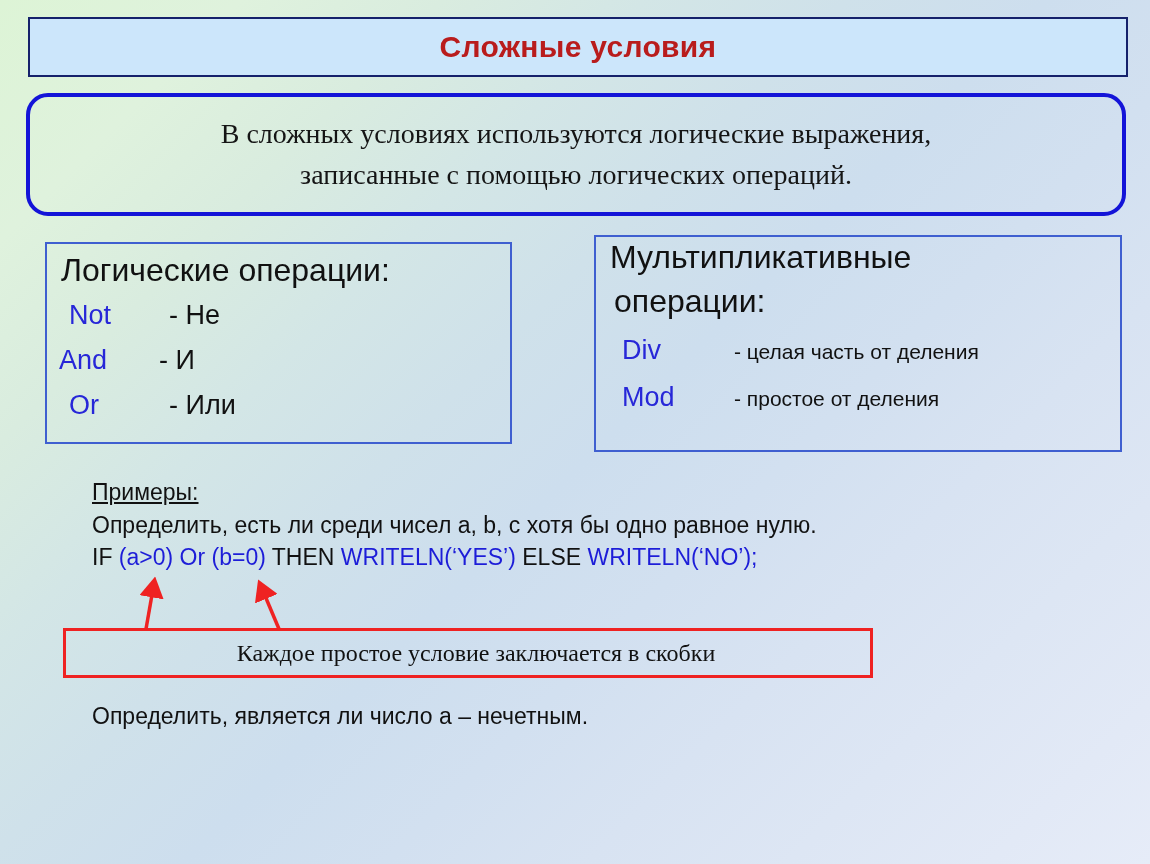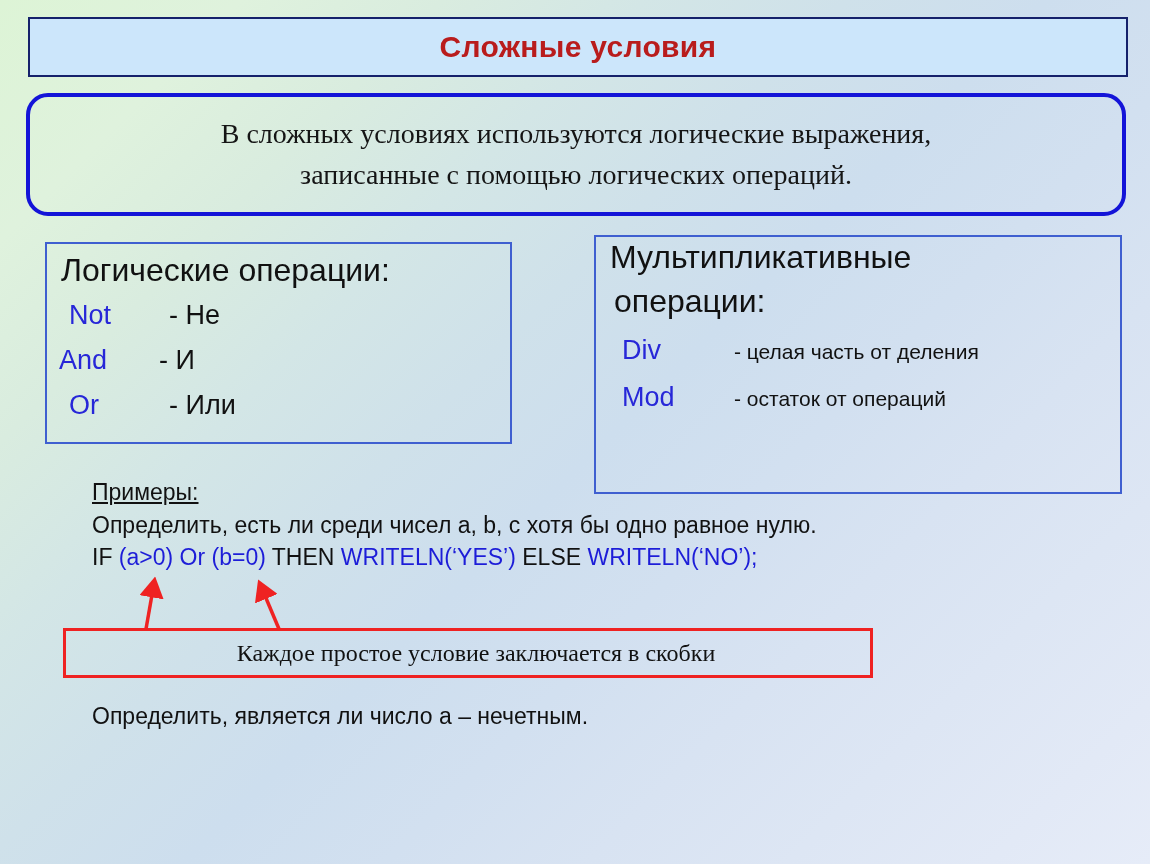--- a/index.html
+++ b/index.html
@@ -88,21 +88,21 @@
   #logic-box {
     left: 45px;
     top: 242px;
     width: 467px;
     height: 202px;
   }
   #mult-box {
     left: 594px;
     top: 235px;
     width: 528px;
-    height: 259px;
+    height: 217px;
   }
   .op-heading {
     font-family: "Liberation Sans", sans-serif;
     font-size: 32px;
     color: #111111;
     white-space: nowrap;
   }
   #logic-heading {
     position: absolute;
     left: 14px;
@@ -244,21 +244,21 @@
   <div class="op-box" id="mult-box">
     <div class="op-heading" id="mult-heading-1">Мультипликативные</div>
     <div class="op-heading" id="mult-heading-2">операции:</div>
 
     <div class="op-row" id="mult-row-0">
       <span class="op-key mult-key">Div</span>
       <span class="op-val-small">- целая часть от деления</span>
     </div>
     <div class="op-row" id="mult-row-1">
       <span class="op-key mult-key">Mod</span>
-      <span class="op-val-small">- остаток от операций</span>
+      <span class="op-val-small">- простое от деления</span>
     </div>
   </div>
 
   <div id="examples">
     <div class="ex-line" id="examples-label">Примеры:</div>
     <div class="ex-line">Определить, есть ли среди чисел a, b, c хотя бы одно равное нулю.</div>
     <div class="ex-line"><span>IF </span><span class="code-blue">(a&gt;0) Or (b=0)</span><span> THEN </span><span class="code-blue">WRITELN(‘YES’)</span><span> ELSE </span><span class="code-blue">WRITELN(‘NO’);</span></div>
   </div>
 
   <div id="callout-box">

